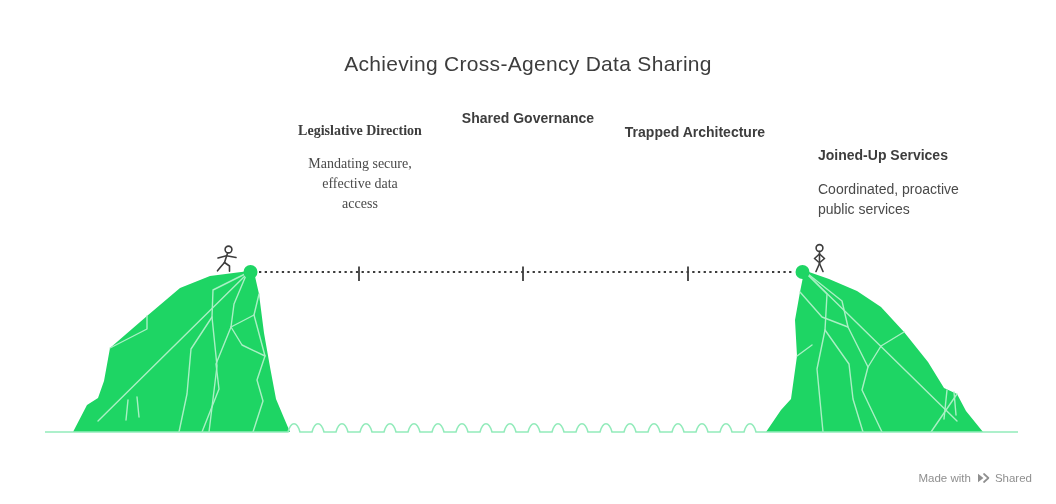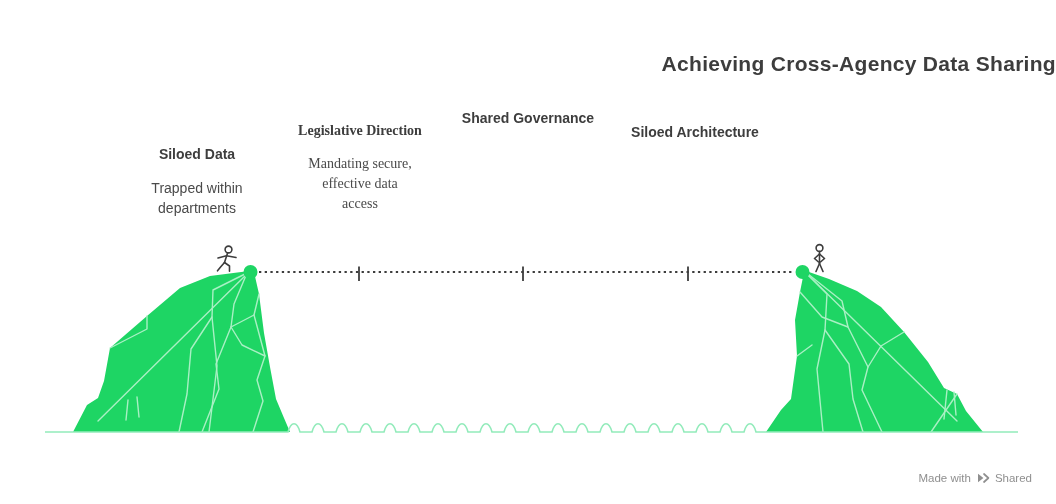--- a/index.html
+++ b/index.html
@@ -1,22 +1,22 @@
 <!DOCTYPE html>
 <html><head>
 <meta charset="utf-8">
 <style>
   html,body{margin:0;padding:0;background:#ffffff;}
   .canvas{
     position:relative;width:1056px;height:504px;background:#ffffff;
     font-family:"Liberation Sans",sans-serif;overflow:hidden;
   }
   .title{
-    position:absolute;left:0;top:52px;width:100%;text-align:right;
-    font-size:21px;font-weight:700;color:#3d3d3d;letter-spacing:.3px;
+    position:absolute;left:0;top:52px;width:100%;text-align:center;
+    font-size:21px;font-weight:400;color:#3d3d3d;letter-spacing:.3px;
   }
   .stage{position:absolute;width:170px;text-align:center;}
   .stage .label{font-size:14px;font-weight:700;color:#3d3d3d;line-height:15px;margin:0 0 16px 0;}
   .stage .desc{font-size:14px;font-weight:400;color:#4a4a4a;line-height:20px;white-space:pre-line;margin:0;}
   #stage1{left:112px;top:147px;}
   #stage2{left:275px;top:123px;font-family:Liberation Serif, serif;}
   #stage3{left:443px;top:111px;text-align:center;}
   #stage4{left:610px;top:125px;}
   #stage5{left:818px;top:148px;width:185px;text-align:left;}
   svg.scene{position:absolute;left:0;top:0;}
@@ -26,36 +26,36 @@
   }
   .credit .brand{font-weight:500;}
 </style>
 </head>
 <body>
 
 <div class="canvas">
 
   <div class="title">Achieving Cross-Agency Data Sharing</div>
 
-  <div class="stage" id="stage1">
-    <div class="label">Siloed Data</div>
-    <div class="desc">Trapped within
-departments</div>
-  </div>
   <div class="stage" id="stage2">
     <div class="label">Legislative Direction</div>
     <div class="desc">Mandating secure,
 effective data
 access</div>
   </div>
   <div class="stage" id="stage3">
     <div class="label">Shared Governance</div>
   </div>
   <div class="stage" id="stage4">
-    <div class="label">Siloed Architecture</div>
+    <div class="label">Trapped Architecture</div>
+  </div>
+  <div class="stage" id="stage5">
+    <div class="label">Joined-Up Services</div>
+    <div class="desc">Coordinated, proactive
+public services</div>
   </div>
 
   <svg class="scene" width="1056" height="504" viewBox="0 0 1056 504">
 
     <g>
       <path d="M73 432 L87 405 L98 398 L104 381 L110 348 L147 316 L180 288 L210 276 L249 271 L254 272 L259 294 L264 333 L270 367 L276 399 L284 418 L290 432 Z" fill="#1ed564"></path>
       <g fill="none" stroke="#a9f0c4" stroke-width="1.4" stroke-linejoin="round" stroke-linecap="round">
         <path d="M249 272 L98 421"></path>
         <path d="M249 272 L213 290 L212 317 L191 349 L187 394 L179 432"></path>
         <path d="M212 317 L217 366 L209 432"></path>

